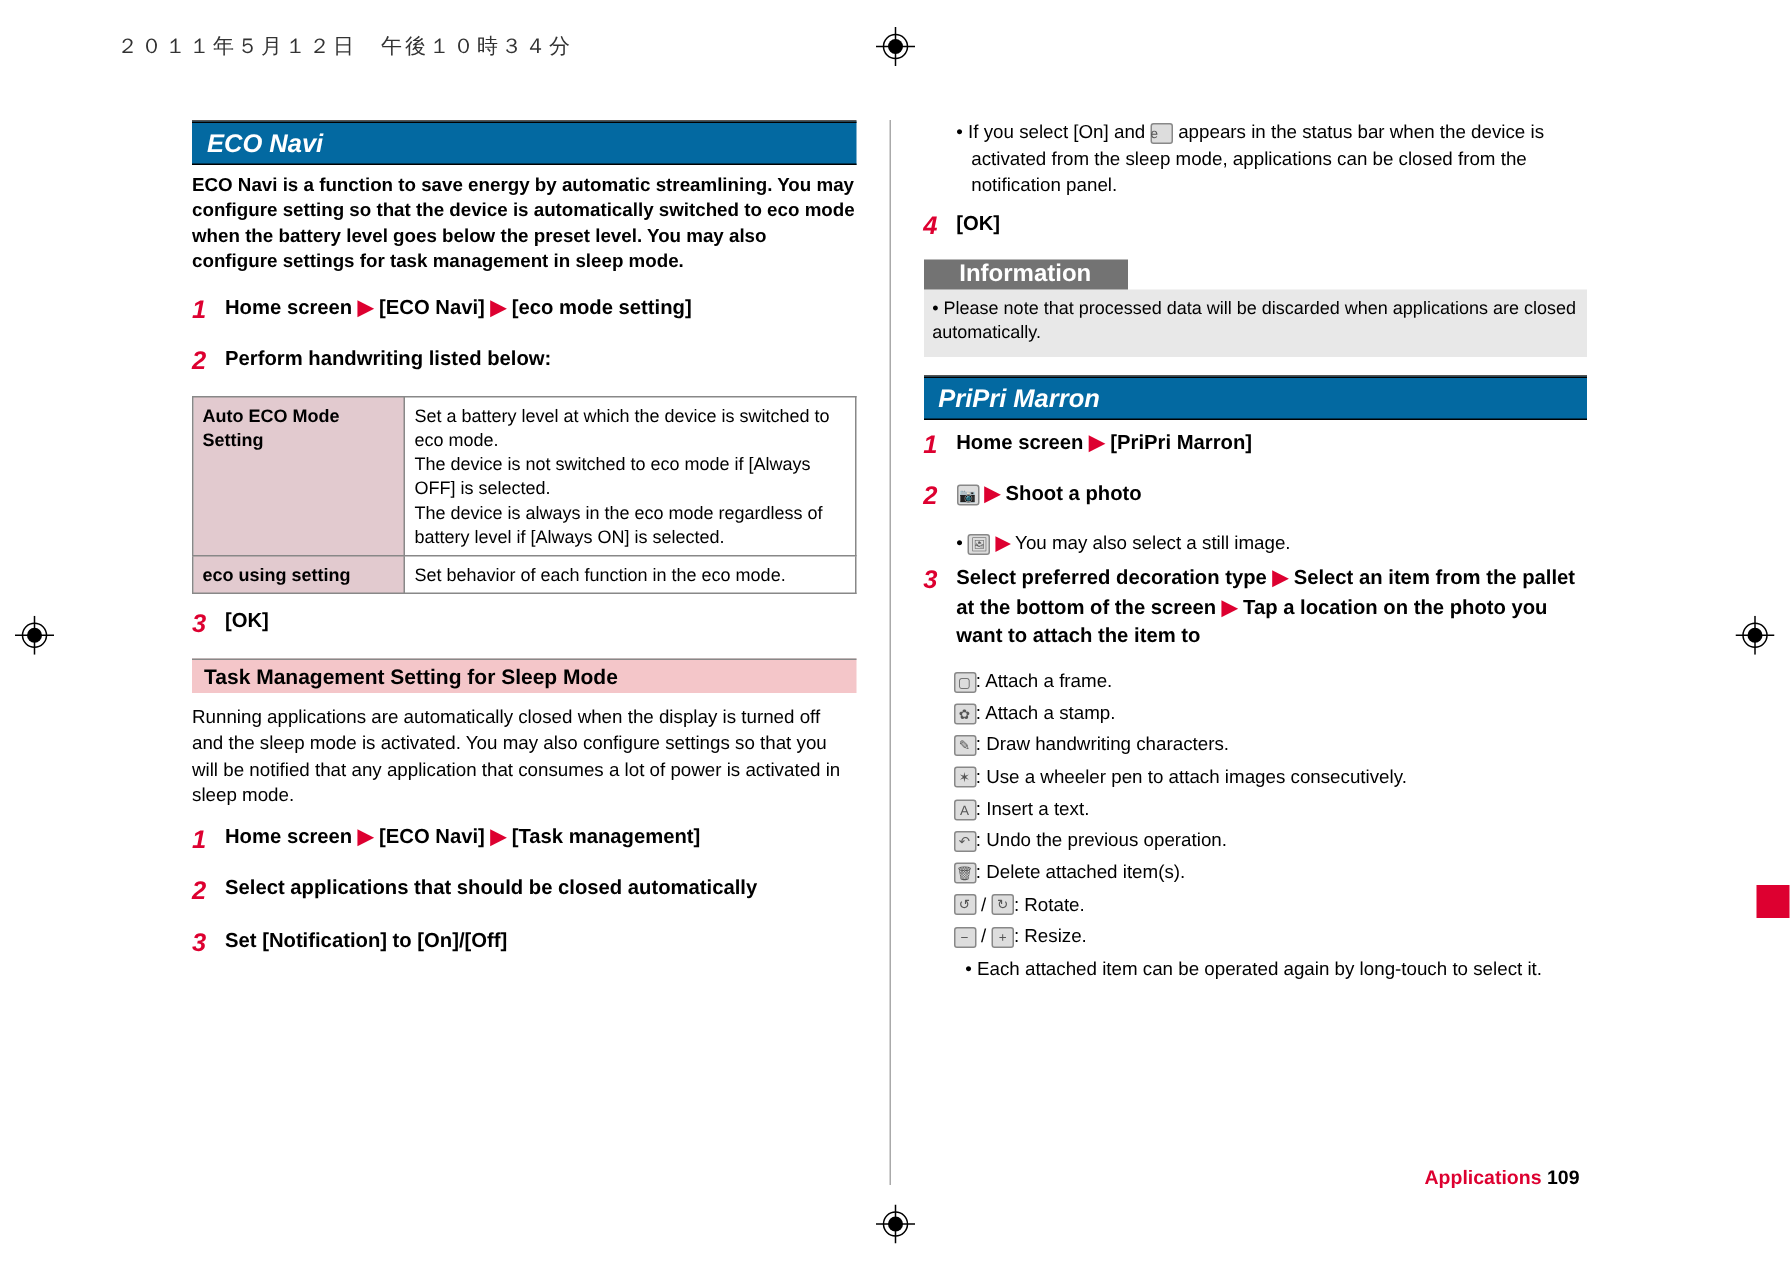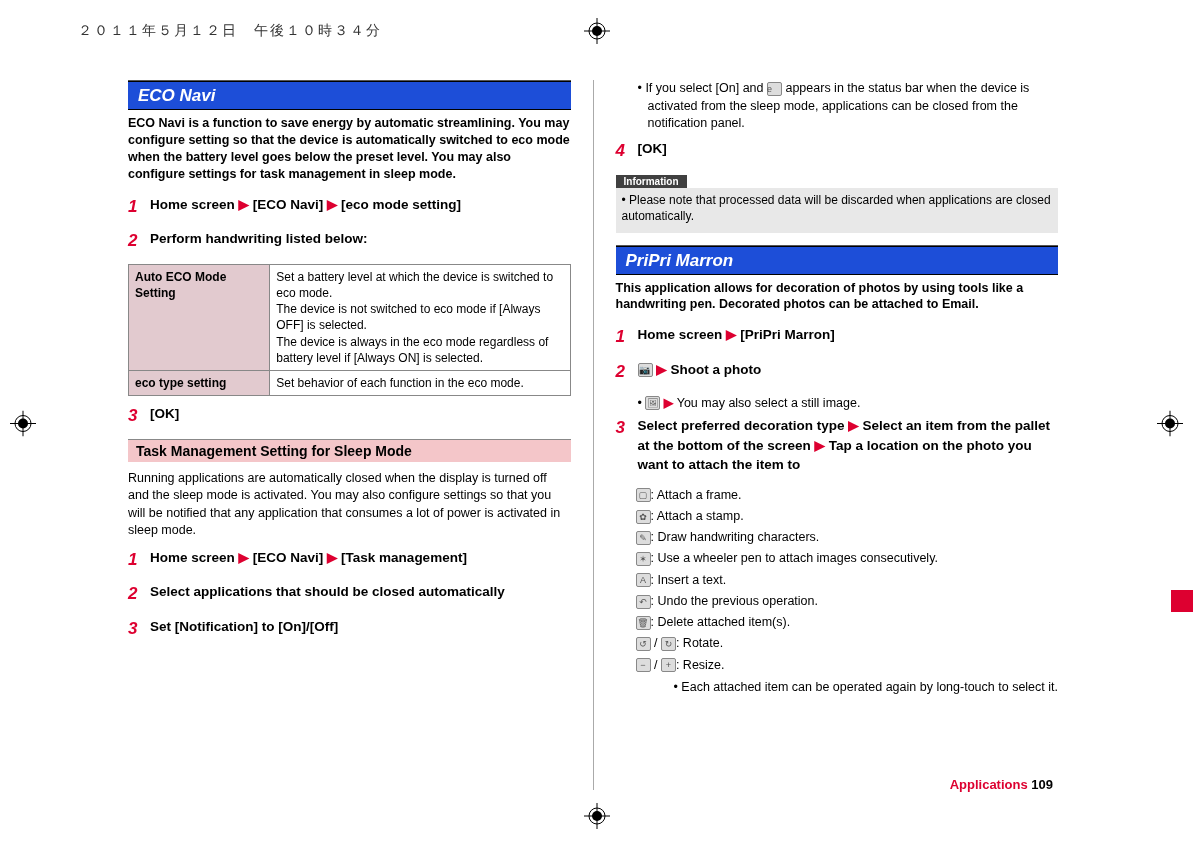--- a/index.html
+++ b/index.html
@@ -29,21 +29,21 @@
     display: flex;
     gap: 0;
   }
   .col {
     flex: 1;
     padding: 0 10px;
   }
   .col-left { padding-right: 22px; padding-left: 0;}
   .col-right { padding-left: 22px; border-left: 1px solid #aaa; padding-right:0;}
   .section-heading {
-    background: #1d4ed8;
+    background: #0369a1;
     color: #fff;
     font-weight: bold;
     font-style: italic;
     padding: 4px 10px;
     font-size: 17px;
     margin-bottom: 5px;
     border-top: 1px solid #000;
     display: inline-block;
     width: 100%;
     box-shadow: 0 -1px 0 #000 inset;
@@ -76,25 +76,25 @@
     width: 22px;
     flex-shrink: 0;
   }
   .step-text { font-weight: bold; font-size: 13.5px; flex: 1;}
   .arrow { color: #dd0030; font-weight: bold; }
   .tbl { width: 100%; border-collapse: collapse; margin: 6px 0 8px 0; font-size: 12px;}
   .tbl td { border: 1px solid #888; padding: 4px 6px; vertical-align: top; line-height:1.35;}
   .tbl td.h { background: #e2cacf; font-weight: bold; width: 32%;}
   .info-label {
     display: inline-block;
-    background: #404040;
+    background: #737373;
     color: #fff;
-    font-size: 10px;
-    font-weight: bold;
-    padding: 1px 8px;
+    font-size: 16px;
+    font-weight: bold;
+    padding: 1px 24px;
     margin-bottom: 0;
   }
   .info-box {
     background: #e8e8e8;
     font-size: 12px;
     padding: 4px 6px 8px 6px;
     margin-bottom: 12px;
     line-height: 1.35;
   }
   .bullet-line { padding-left: 12px; text-indent: -10px; font-size:12.5px; line-height:1.45; margin-bottom:2px;}
@@ -186,21 +186,21 @@
 
     <table class="tbl">
       <tbody>
           <tr>
         <td class="h">Auto ECO Mode Setting</td>
         <td style="white-space:pre-line">Set a battery level at which the device is switched to eco mode.
 The device is not switched to eco mode if [Always OFF] is selected.
 The device is always in the eco mode regardless of battery level if [Always ON] is selected.</td>
       </tr>
       <tr>
-        <td class="h">eco type setting</td>
+        <td class="h">eco using setting</td>
         <td>Set behavior of each function in the eco mode.</td>
       </tr>
     </tbody>
       </table>
 
     <div class="step">
       <div class="step-num">3</div>
       <div class="step-text">[OK]</div>
     </div>
 
@@ -235,21 +235,20 @@
 
     <div style="margin-top:8px;">
       <span class="info-label">Information</span>
       <div class="info-box">
         <span>•</span>
         <span>Please note that processed data will be discarded when applications are closed automatically.</span>
       </div>
     </div>
 
     <div class="sect-head-wrap"><div class="section-heading">PriPri Marron</div></div>
-    <div class="intro-text">This application allows for decoration of photos by using tools like a handwriting pen. Decorated photos can be attached to Email.</div>
 
     <div class="step">
       <div class="step-num">1</div>
       <div class="step-text">
         <span>Home screen </span><span class="arrow">▶</span><span> [PriPri Marron]</span>
       </div>
     </div>
     <div class="step">
       <div class="step-num">2</div>
       <div class="step-text">
@@ -273,21 +272,21 @@
       <div><span class="icon-box">▢</span><span>: Attach a frame.</span></div>
       <div><span class="icon-box">✿</span><span>: Attach a stamp.</span></div>
       <div><span class="icon-box">✎</span><span>: Draw handwriting characters.</span></div>
       <div><span class="icon-box">✶</span><span>: Use a wheeler pen to attach images consecutively.</span></div>
       <div><span class="icon-box">A</span><span>: Insert a text.</span></div>
       <div><span class="icon-box">↶</span><span>: Undo the previous operation.</span></div>
       <div><span class="icon-box">🗑</span><span>: Delete attached item(s).</span></div>
       <div><span class="icon-box">↺</span> / <span class="icon-box">↻</span><span>: Rotate.</span></div>
       <div><span class="icon-box">−</span> / <span class="icon-box">+</span><span>: Resize.</span></div>
     </div>
-    <div class="bullet-line" style="margin-left:10px; margin-top:2px;text-align:right;">
+    <div class="bullet-line" style="margin-left:26px; margin-top:2px;">
       <span>•</span>
       <span>Each attached item can be operated again by long-touch to select it.</span>
     </div>
   </div>
 </div>
 
 <div class="footer">
   <span class="app">Applications</span>
   <span class="pg">109</span>
 </div>

